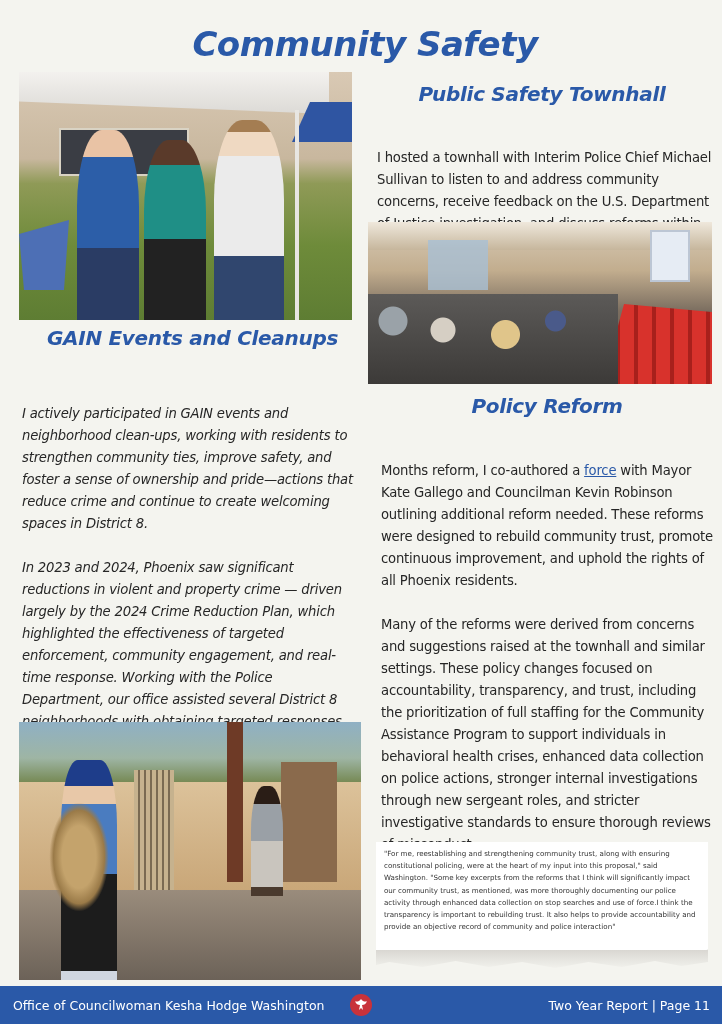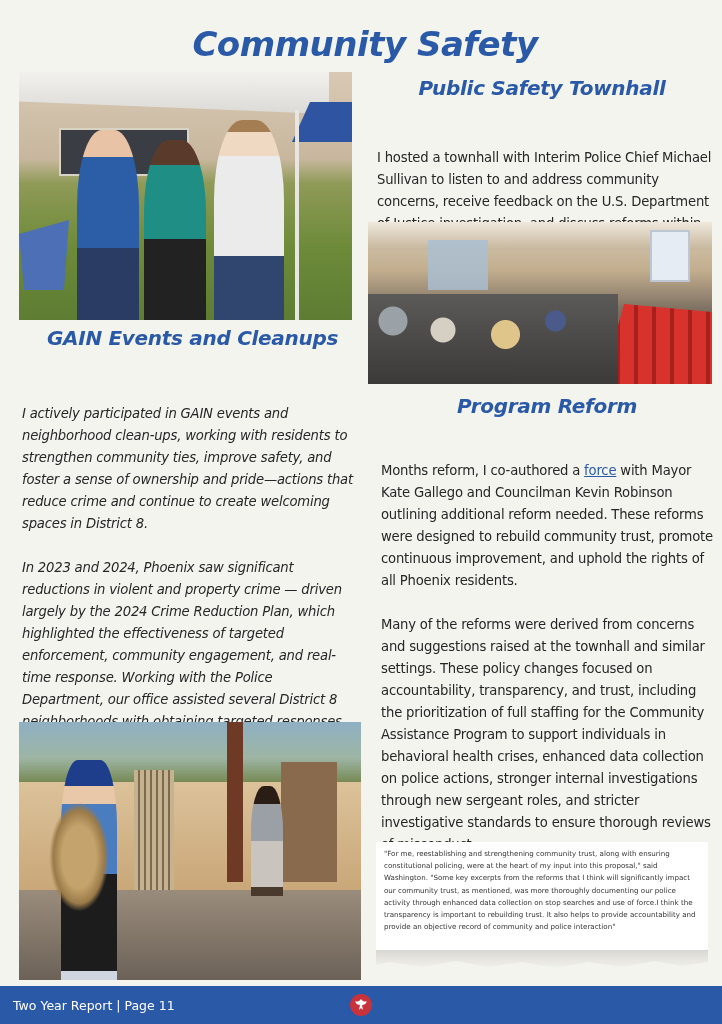--- a/index.html
+++ b/index.html
@@ -84,44 +84,45 @@
   <div class="wall"></div>
   <div class="gate"></div>
   <div class="gate2"></div>
   <div class="utility-pole"></div>
   <div class="ground"></div>
   <div class="worker1"></div>
   <div class="hay"></div>
   <div class="worker2"></div>
 </div>
 
-<h2 class="section-heading" style="left:372px; top:76px; width:340px;">Public Safety Townhall</h2>
+<h2 class="section-heading" style="left:372px; top:82px; width:340px;">Public Safety Townhall</h2>
 
 <div class="body-text" style="left:377px; top:107px; width:336px;">
   <p>I hosted a townhall with Interim Police Chief Michael Sullivan to listen to and address community concerns, receive feedback on the U.S. Department of Justice investigation, and discuss reforms within the Police Department.</p>
 </div>
 
 <div class="photo" id="photo-townhall" title="Residents seated at the public safety townhall">
   <div class="ceiling"></div>
   <div class="window"></div>
   <div class="screen"></div>
   <div class="chairs"></div>
   <div class="crowd"></div>
 </div>
 
-<h2 class="section-heading" style="left:372px; top:394px; width:350px;">Program Reform</h2>
+<h2 class="section-heading" style="left:372px; top:394px; width:350px;">Policy Reform</h2>
 
 <div class="body-text" style="left:381px; top:420px; width:334px;">
   <p><span>Months reform, I co-authored a </span><a href="#">force</a><span> with Mayor Kate Gallego and Councilman Kevin Robinson outlining additional reform needed.  These reforms were designed to rebuild community trust, promote continuous improvement, and uphold the rights of all Phoenix residents.</span></p>
   <p>Many of the reforms were derived from concerns and suggestions raised at the townhall and similar settings. These policy changes focused on accountability, transparency, and trust, including the prioritization of full staffing for the Community Assistance Program to support individuals in behavioral health crises, enhanced data collection on police actions, stronger internal investigations through new sergeant roles, and stricter investigative standards to ensure thorough reviews of misconduct.</p>
 </div>
 
 <div class="quote-box">"For me, reestablishing and strengthening community trust, along with ensuring constitutional policing, were at the heart of my input into this proposal," said Washington. "Some key excerpts from the reforms that I think will significantly impact our community trust, as mentioned, was more thoroughly documenting our police activity through enhanced data collection on stop searches and use of force.I think the transparency is important to rebuilding trust. It also helps to provide accountability and provide an objective record of community and police interaction"</div>
 <div class="quote-shadow"></div>
 
 <div class="footer">
+  <span>Office of Councilwoman Kesha Hodge Washington</span>
   <span>Two Year Report | Page 11</span>
   <div class="footer-logo">
     <svg viewBox="0 0 16 16">
       <path d="M8 2 C6 5 3 5 2 4 C3 7 5 8 7 8 L6 13 L8 11 L10 13 L9 8 C11 8 13 7 14 4 C13 5 10 5 8 2 Z" fill="#ffffff"></path>
     </svg>
   </div>
 </div>
 
 </body></html>

